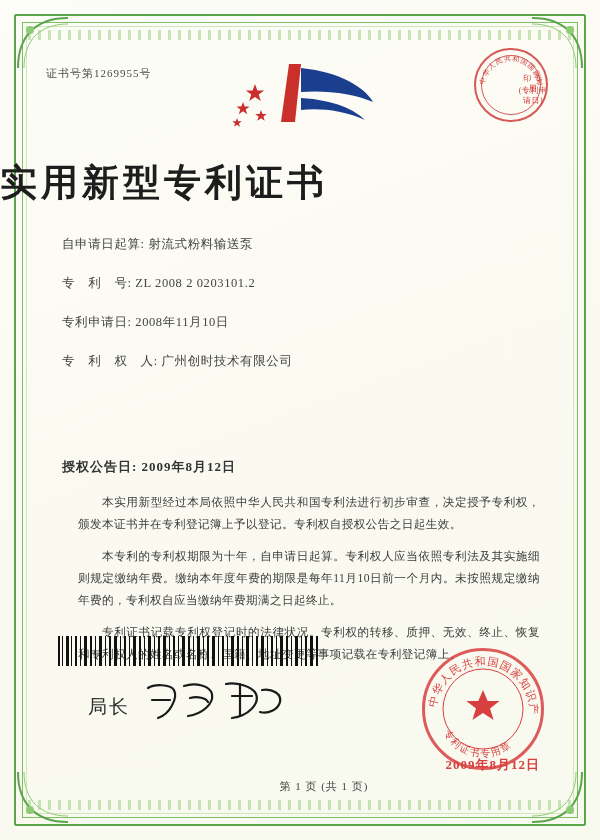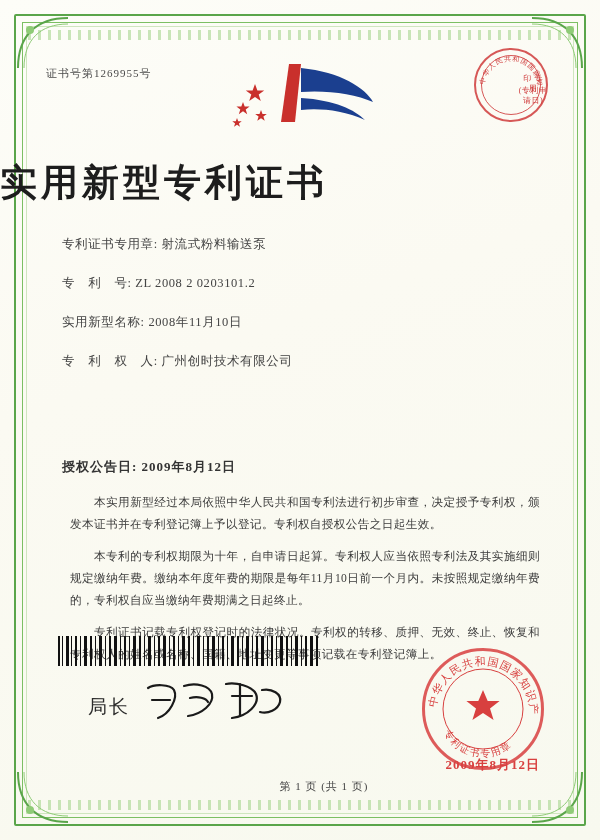--- a/index.html
+++ b/index.html
@@ -172,21 +172,21 @@
     left: 62px;
     right: 60px;
     top: 492px;
     font-size: 11.6px;
     line-height: 22px;
     color: #3c3c3c;
     letter-spacing: .4px;
     text-align: justify;
   }
   .body-text p {
-    margin: 0 0 10px 8px;
+    margin: 0 0 10px 16px;
     text-indent: 24px;
   }
 
   
   .barcode {
     position: absolute;
     left: 58px;
     top: 636px;
     width: 260px;
     height: 30px;
@@ -319,29 +319,29 @@
         <polygon points="46,52 47.5,56 51.8,56 48.4,58.6 49.7,62.7 46,60.2 42.3,62.7 43.6,58.6 40.2,56 44.5,56"></polygon>
         <polygon points="22,60 23.2,63.3 26.7,63.3 23.9,65.4 25,68.7 22,66.7 19,68.7 20.1,65.4 17.3,63.3 20.8,63.3"></polygon>
       </g>
     </svg>
   </div>
 
   <div class="title">实用新型专利证书</div>
 
   <div class="fields">
     <div class="field-row">
-      <span class="field-label">专利证书专用章:</span>
+      <span class="field-label">自申请日起算:</span>
       <span class="field-value">射流式粉料输送泵</span>
     </div>
     <div class="field-row">
       <span class="field-label">专　利　号:</span>
       <span class="field-value">ZL 2008 2 0203101.2</span>
     </div>
     <div class="field-row">
-      <span class="field-label">实用新型名称:</span>
+      <span class="field-label">专利申请日:</span>
       <span class="field-value">2008年11月10日</span>
     </div>
     <div class="field-row">
       <span class="field-label">专　利　权　人:</span>
       <span class="field-value">广州创时技术有限公司</span>
     </div>
   </div>
 
   <div class="grant-date">授权公告日: 2009年8月12日</div>
 

